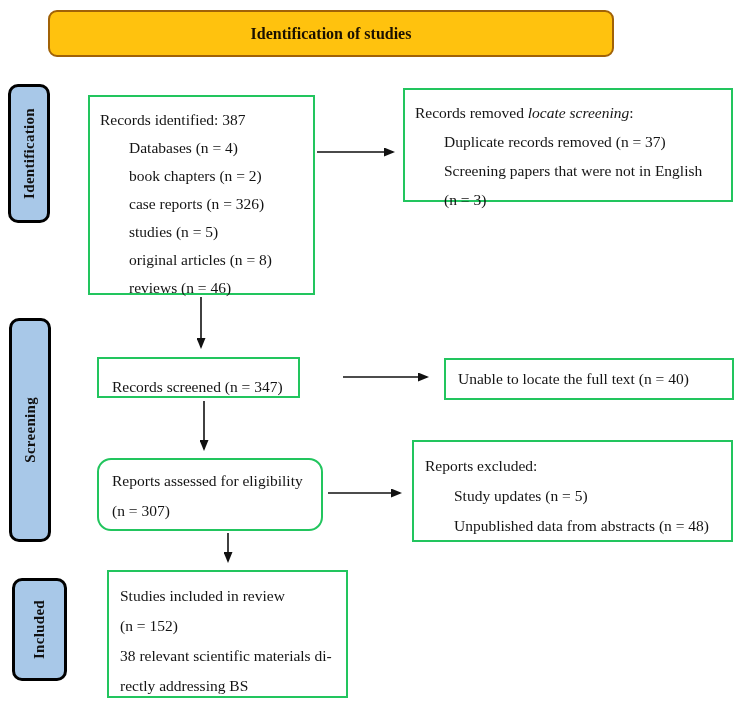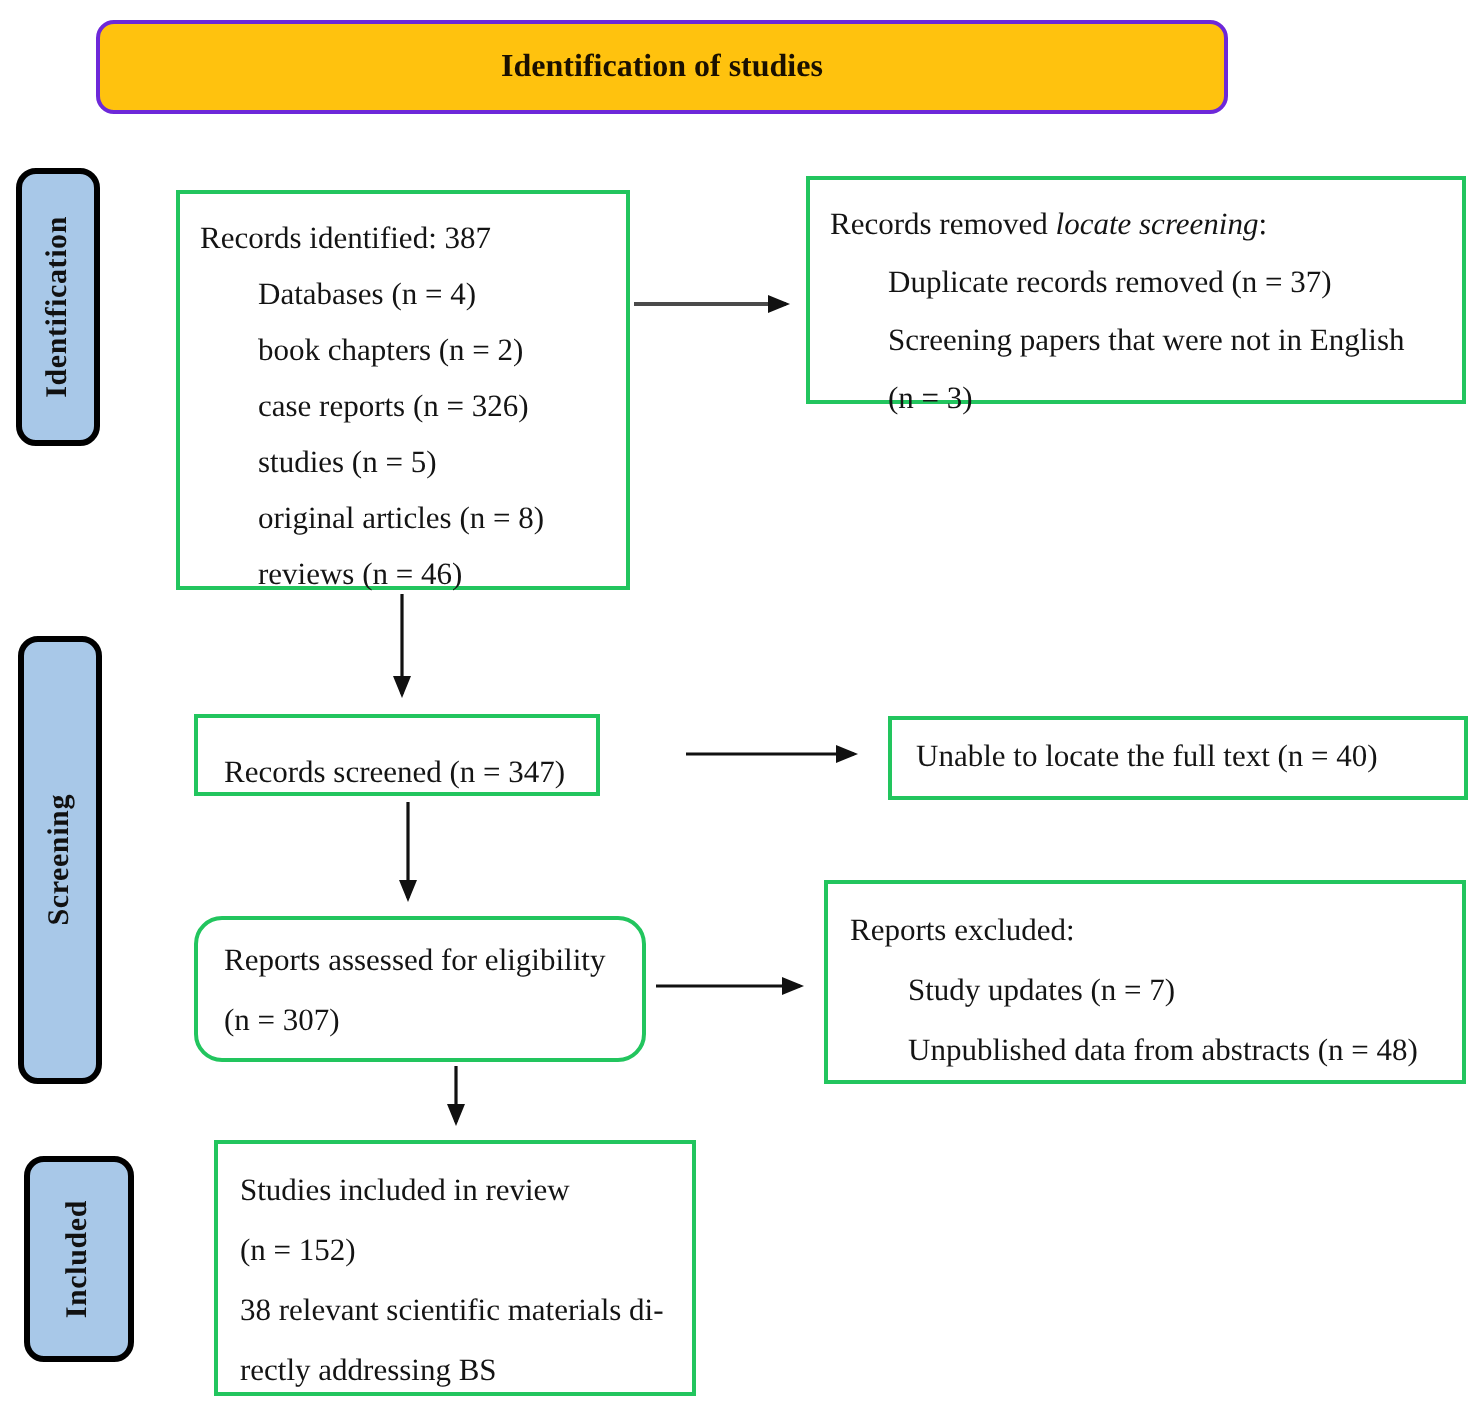--- a/index.html
+++ b/index.html
@@ -2,21 +2,21 @@
 <html><head>
 <meta charset="utf-8">
 <style>
   html,body { margin:0; padding:0; background:#ffffff; }
   .canvas {
     position:relative; width:738px; height:703px; background:#ffffff;
     font-family:"Liberation Serif", serif; color:#141414; overflow:hidden;
   }
   .banner {
     position:absolute; left:48px; top:10px; width:562px; height:43px;
-    background:#FFC20E; border:2px solid #6d28d9; border-radius:9px;
+    background:#FFC20E; border:2px solid #a16207; border-radius:9px;
     display:flex; align-items:center; justify-content:center;
     font-weight:bold; font-size:16px; color:#1a1000;
   }
   .stage {
     position:absolute; background:#A8C8E8; border:3px solid #000;
     border-radius:10px; display:flex; align-items:center; justify-content:center;
   }
   .stage span {
     writing-mode:vertical-rl; transform:rotate(180deg);
     font-weight:bold; font-size:15px; letter-spacing:0.3px; color:#111;
@@ -84,21 +84,21 @@
     <span>Unable to locate the full text (n = 40)</span>
   </div>
 
   <div class="box box-reports-assessed">
     <div class="line">Reports assessed for eligibility</div>
     <div class="line">(n = 307)</div>
   </div>
 
   <div class="box box-reports-excluded">
     <div class="line">Reports excluded:</div>
-    <div class="line indent">Study updates (n = 7)</div>
+    <div class="line indent">Study updates (n = 5)</div>
     <div class="line indent">Unpublished data from abstracts (n = 48)</div>
   </div>
 
   <div class="box box-studies-included">
     <div class="line">Studies included in review</div>
     <div class="line">(n = 152)</div>
     <div class="line">38 relevant scientific materials di-</div>
     <div class="line">rectly addressing BS</div>
   </div>
 

